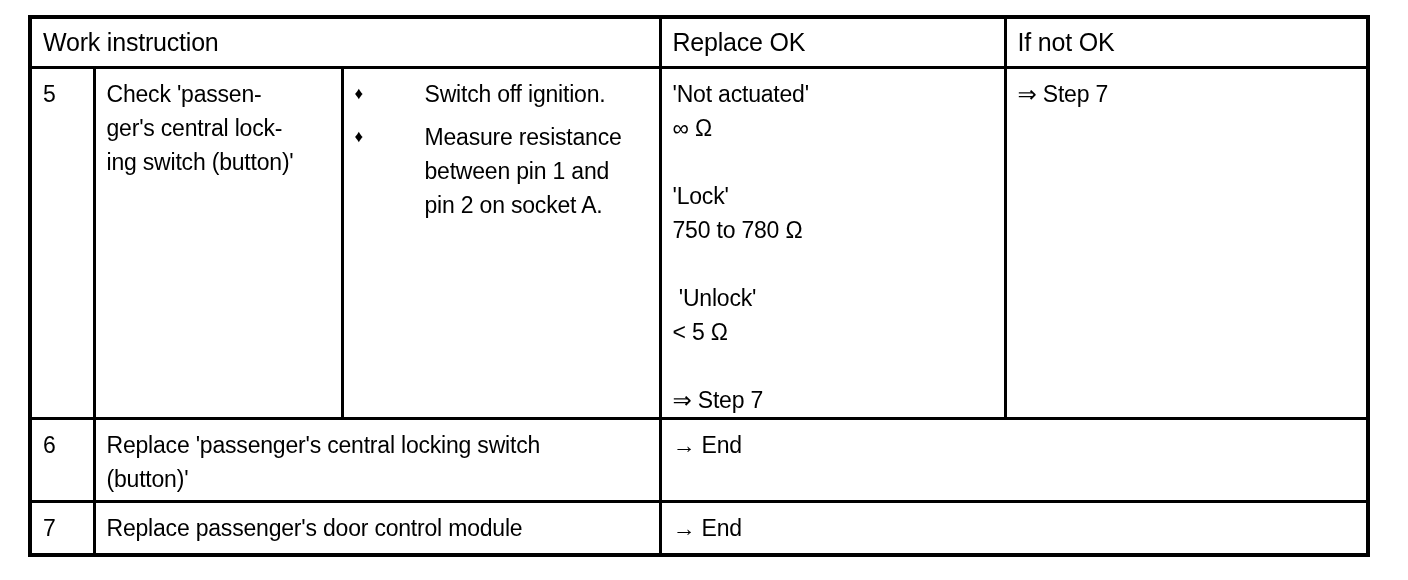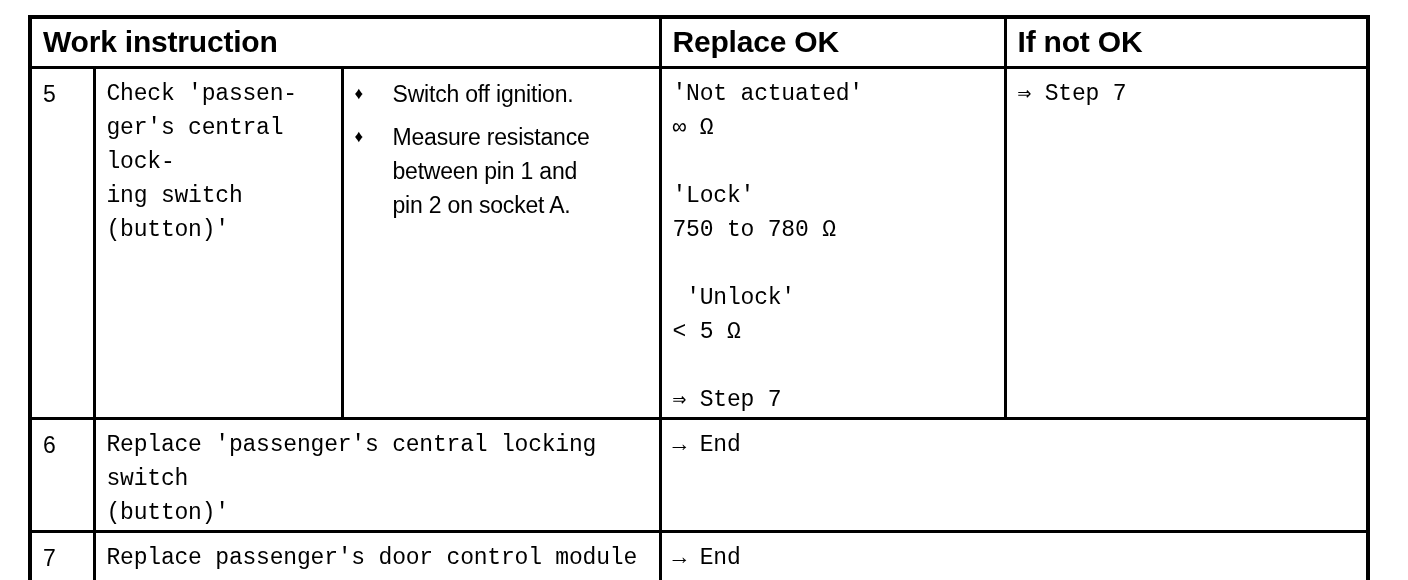--- a/index.html
+++ b/index.html
@@ -37,45 +37,46 @@
     border: 3px solid #000;
     vertical-align: top;
     text-align: left;
     padding: 8px 10px 0 11px;
     font-size: 23px;
     line-height: 34px;
     letter-spacing: -0.2px;
     overflow: hidden;
   }
   th {
-    font-size: 30px;
-    font-weight: bold;
+    font-size: 25px;
+    font-weight: normal;
     line-height: 32px;
     padding-top: 7px;
   }
   tr.r-head  { height: 50px; }
   tr.r-step5 { height: 350px; }
   tr.r-step6 { height: 83px; }
   tr.r-step7 { height: 54px; }
 
-  .pre { white-space: pre-wrap; font-family: Liberation Mono, monospace; }
+  .pre { white-space: pre-wrap; }
 
   .bullet-item {
     display: flex;
     align-items: flex-start;
     margin-bottom: 9px;
   }
   .bullet {
     flex: 0 0 38px;
     font-size: 17px;
     line-height: 34px;
   }
   .bullet-text {
     flex: 1 1 auto;
     white-space: pre-wrap;
+    margin-left: 32px;
   }
 </style>
 </head>
 <body>
 
 <div class="page">
   <table class="diag">
     <colgroup>
       <col class="c-num">
       <col class="c-task">

